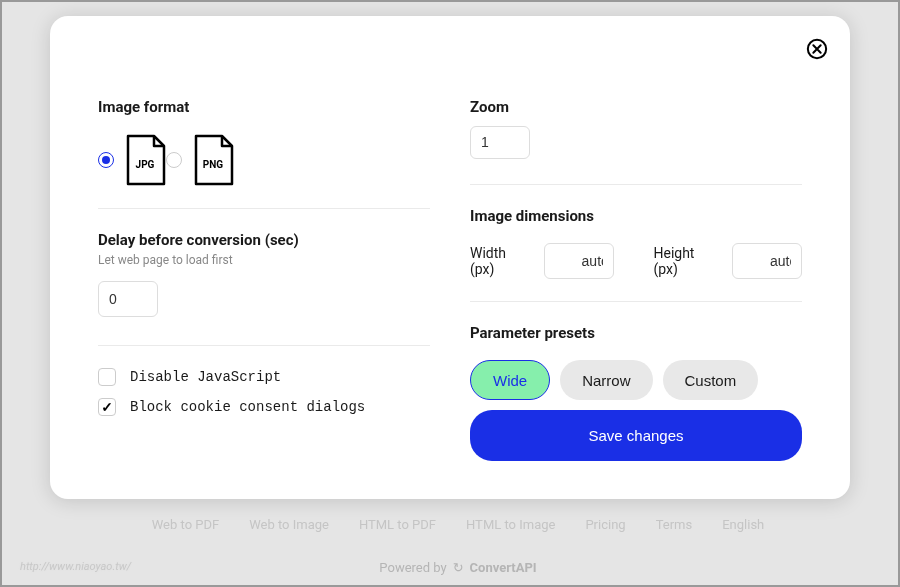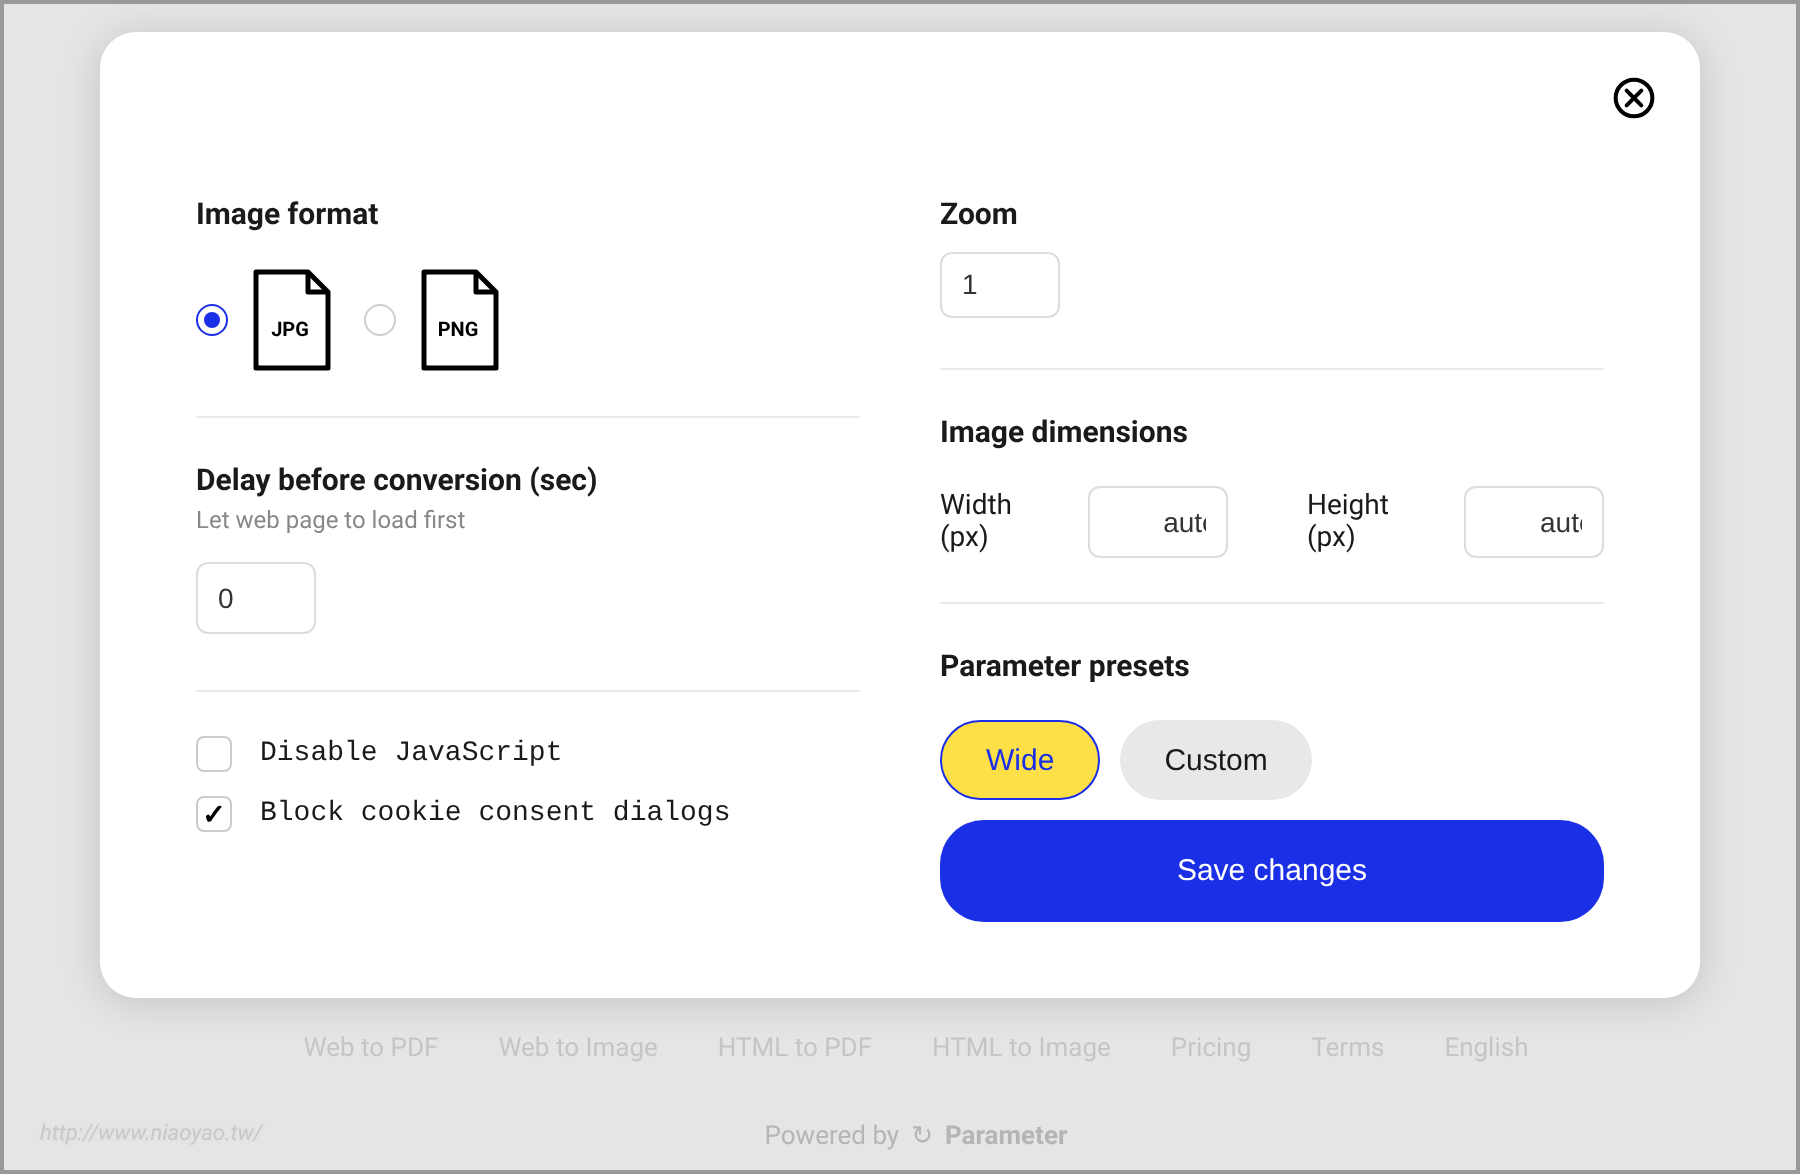--- a/index.html
+++ b/index.html
@@ -82,21 +82,20 @@
     .col-left { padding-top: 42px; }
     .col-right { padding-top: 42px; }
     .section-label {
       font-size: 15px;
       color: #1a1a1a;
       margin-bottom: 18px;
       font-weight: 700;
     }
     .format-row {
       display: flex;
-      gap: 16px;
       align-items: center;
       margin-bottom: 22px;
     }
     .format-opt {
       display: flex;
       align-items: center;
       gap: 10px;
       cursor: pointer;
     }
     .radio {
@@ -187,21 +186,21 @@
       height: 40px;
       padding: 0 22px;
       border-radius: 20px;
       background: #e8e8e8;
       border: none;
       font-size: 15px;
       color: #1a1a1a;
       cursor: pointer;
     }
     .preset-btn.active {
-      background: #fde047;
+      background: #86efac;
       border: 1.5px solid #1a2fe6;
       color: #1a2fe6;
     }
     .save-btn {
       margin-top: auto;
       height: 56px;
       background: #1a2fe6;
       color: #fff;
       border: none;
       border-radius: 22px;
@@ -222,21 +221,21 @@
     <span>Web to Image</span>
     <span>HTML to PDF</span>
     <span>HTML to Image</span>
     <span>Pricing</span>
     <span>Terms</span>
     <span>English</span>
   </div>
   <div class="bg-powered">
     <span>Powered by</span>
     <span>↻</span>
-    <strong>Parameter</strong>
+    <strong>ConvertAPI</strong>
   </div>
 </div>
 
 <div class="bg-watermark">http://www.niaoyao.tw/</div>
 
 <div class="modal">
 
   <div class="close-btn">
     <svg viewBox="0 0 24 24">
       <circle cx="12" cy="12" r="10" fill="none" stroke="#000" stroke-width="2.2"></circle>
@@ -299,20 +298,21 @@
       <div style="width:20px"></div>
       <span class="dim-label">Height (px)</span>
       <input class="text-input wider" value="auto" style="">
     </div>
 
     <hr class="divider">
 
     <div class="section-label">Parameter presets</div>
     <div class="preset-row">
       <button class="preset-btn active">Wide</button>
+      <button class="preset-btn">Narrow</button>
       <button class="preset-btn">Custom</button>
     </div>
 
     <button class="save-btn">Save changes</button>
   </div>
 
 </div>
 
 <div class="border-frame"></div>
 

